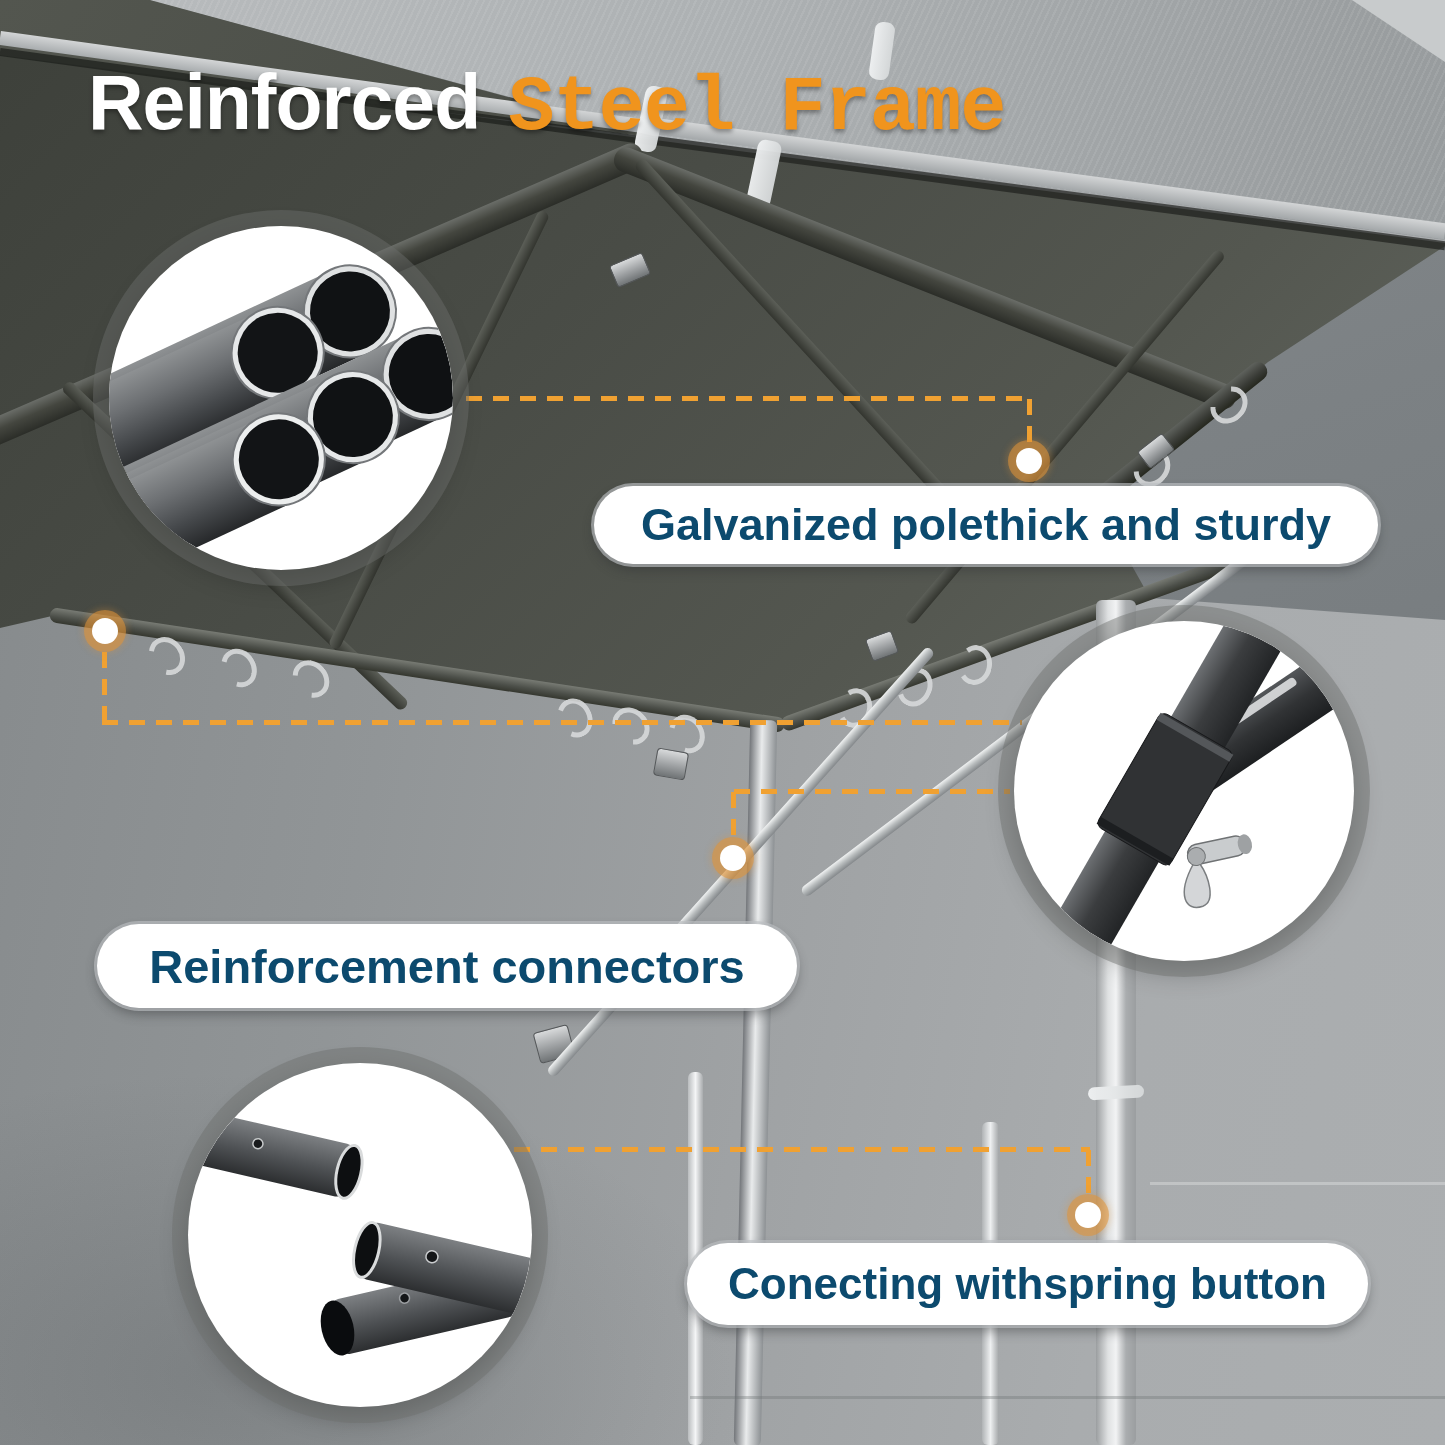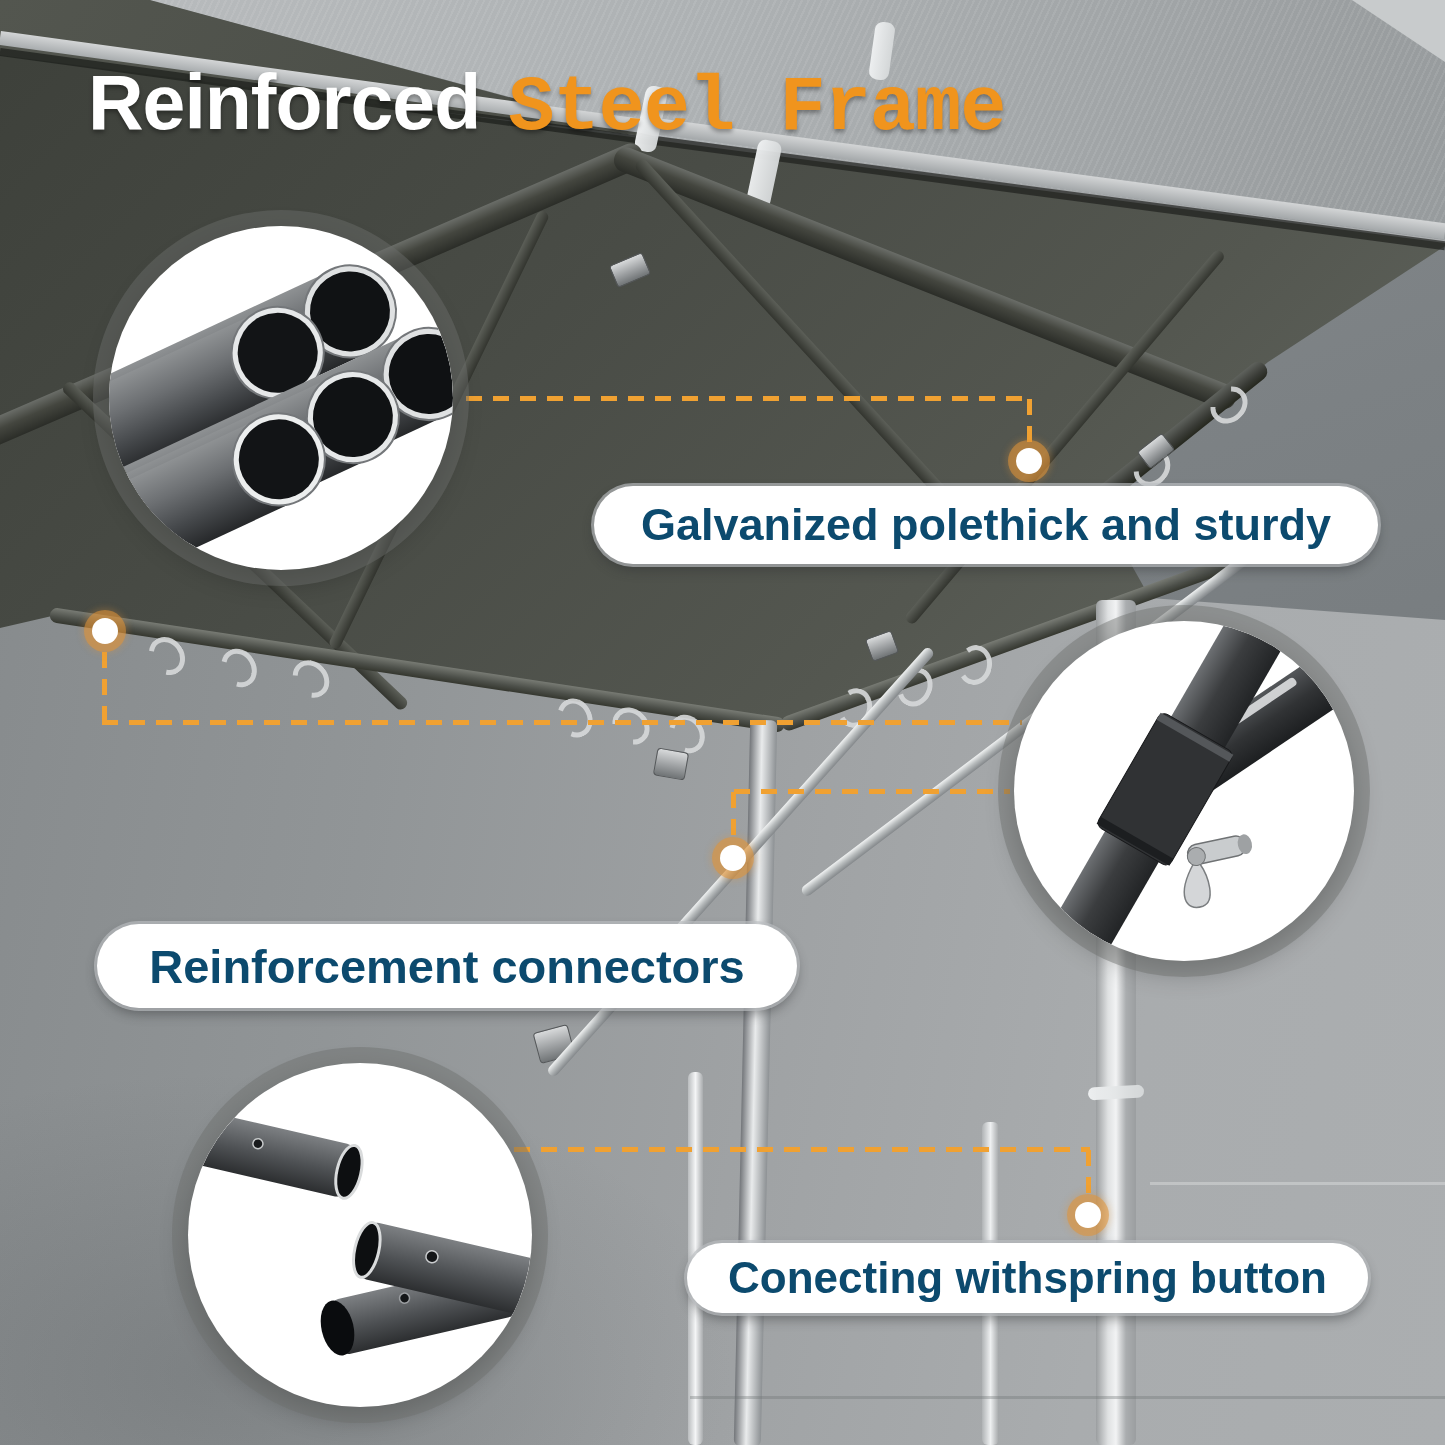--- a/index.html
+++ b/index.html
@@ -252,21 +252,21 @@
       </g>
     </svg>
   </div>
 
   <div class="pill" style="left:594px;top:486px;width:784px;height:78px;font-size:45px;">
     <span>Galvanized polethick and sturdy</span>
   </div>
   <div class="pill" style="left:97px;top:900px;width:700px;height:84px;font-size:47px;margin-top:24px;">
     <span>Reinforcement connectors</span>
   </div>
-  <div class="pill" style="left:687px;top:1243px;width:681px;height:70px;font-size:44px;">
+  <div class="pill" style="left:687px;top:1243px;width:681px;height:82px;font-size:44px;">
     <span>Conecting withspring button</span>
   </div>
 
   <div class="title">
     <span class="t1">Reinforced</span><span class="t2">Steel Frame</span>
   </div>
 
 </div>
 
 </body></html>

